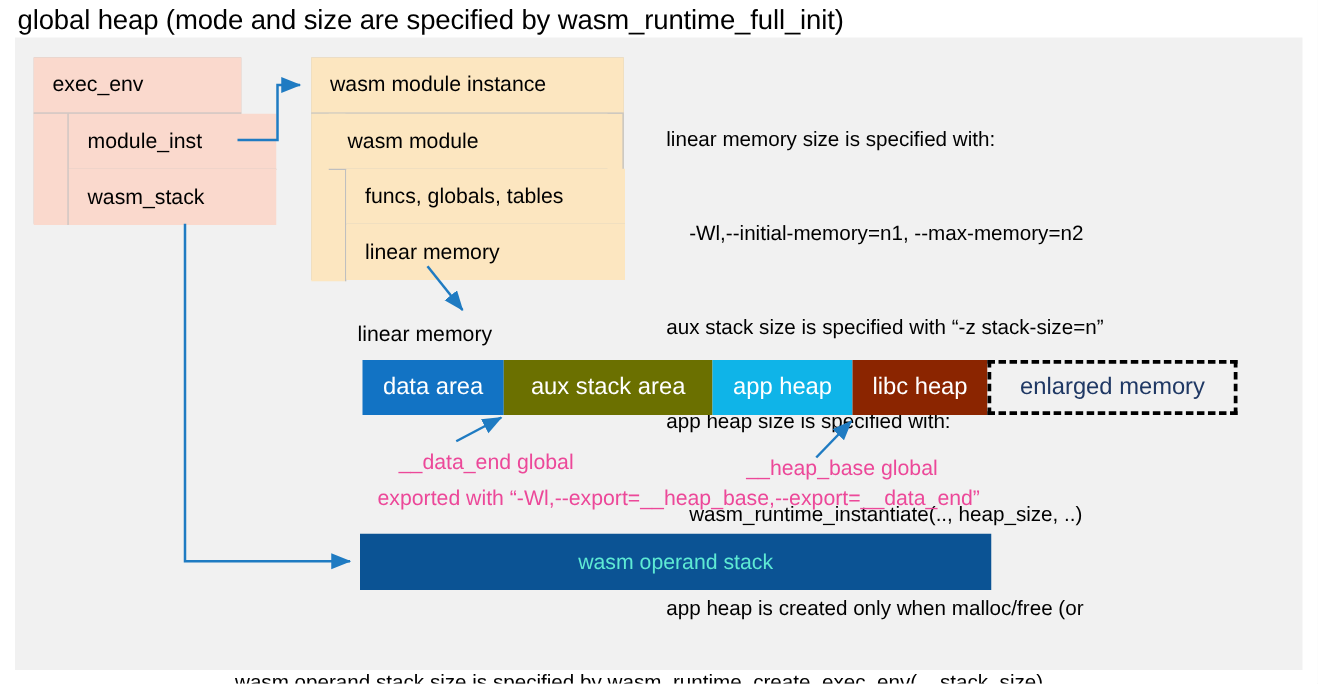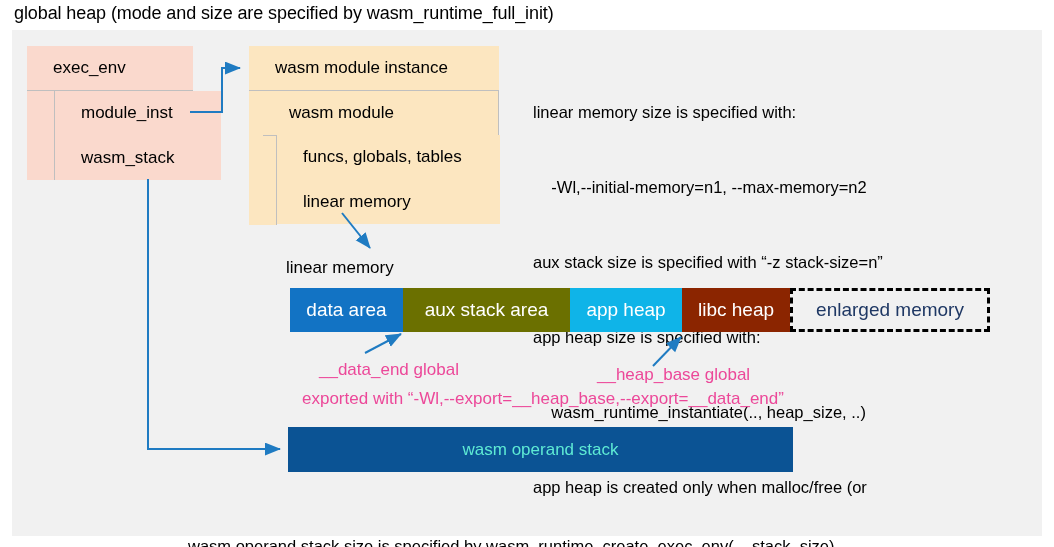--- a/index.html
+++ b/index.html
@@ -13,21 +13,21 @@
     height: 547px;
     background: #ffffff;
     font-family: "Liberation Sans", sans-serif;
     overflow: hidden;
   }
   
   #title {
     position: absolute;
     left: 14px;
     top: 3px;
-    font-size: 18px;
+    font-size: 22px;
     color: #000000;
     white-space: nowrap;
     letter-spacing: -0.1px;
   }
   
   #panel {
     position: absolute;
     left: 12px;
     top: 30px;
     width: 1030px;
@@ -45,21 +45,21 @@
     box-sizing: border-box;
     display: flex;
     align-items: center;
     font-size: 17px;
     color: #000000;
     white-space: nowrap;
   }
   .struct-row.hdr { border-bottom: 1px solid #bfbfbf; }
   .struct-row.sub { border-bottom: 1px solid #bfbfbf; }
   .struct-row.last { border-bottom: none; }
-  .struct-row .lbl { padding-left: 15px; margin-left: 11px; }
+  .struct-row .lbl { padding-left: 15px; }
 
   
   .pink { background: #fad9cd; }
   
   .peach { background: #fce6c0; }
 
   .indent-col {
     position: absolute;
     box-sizing: border-box;
     border-right: 1px solid #bfbfbf;

